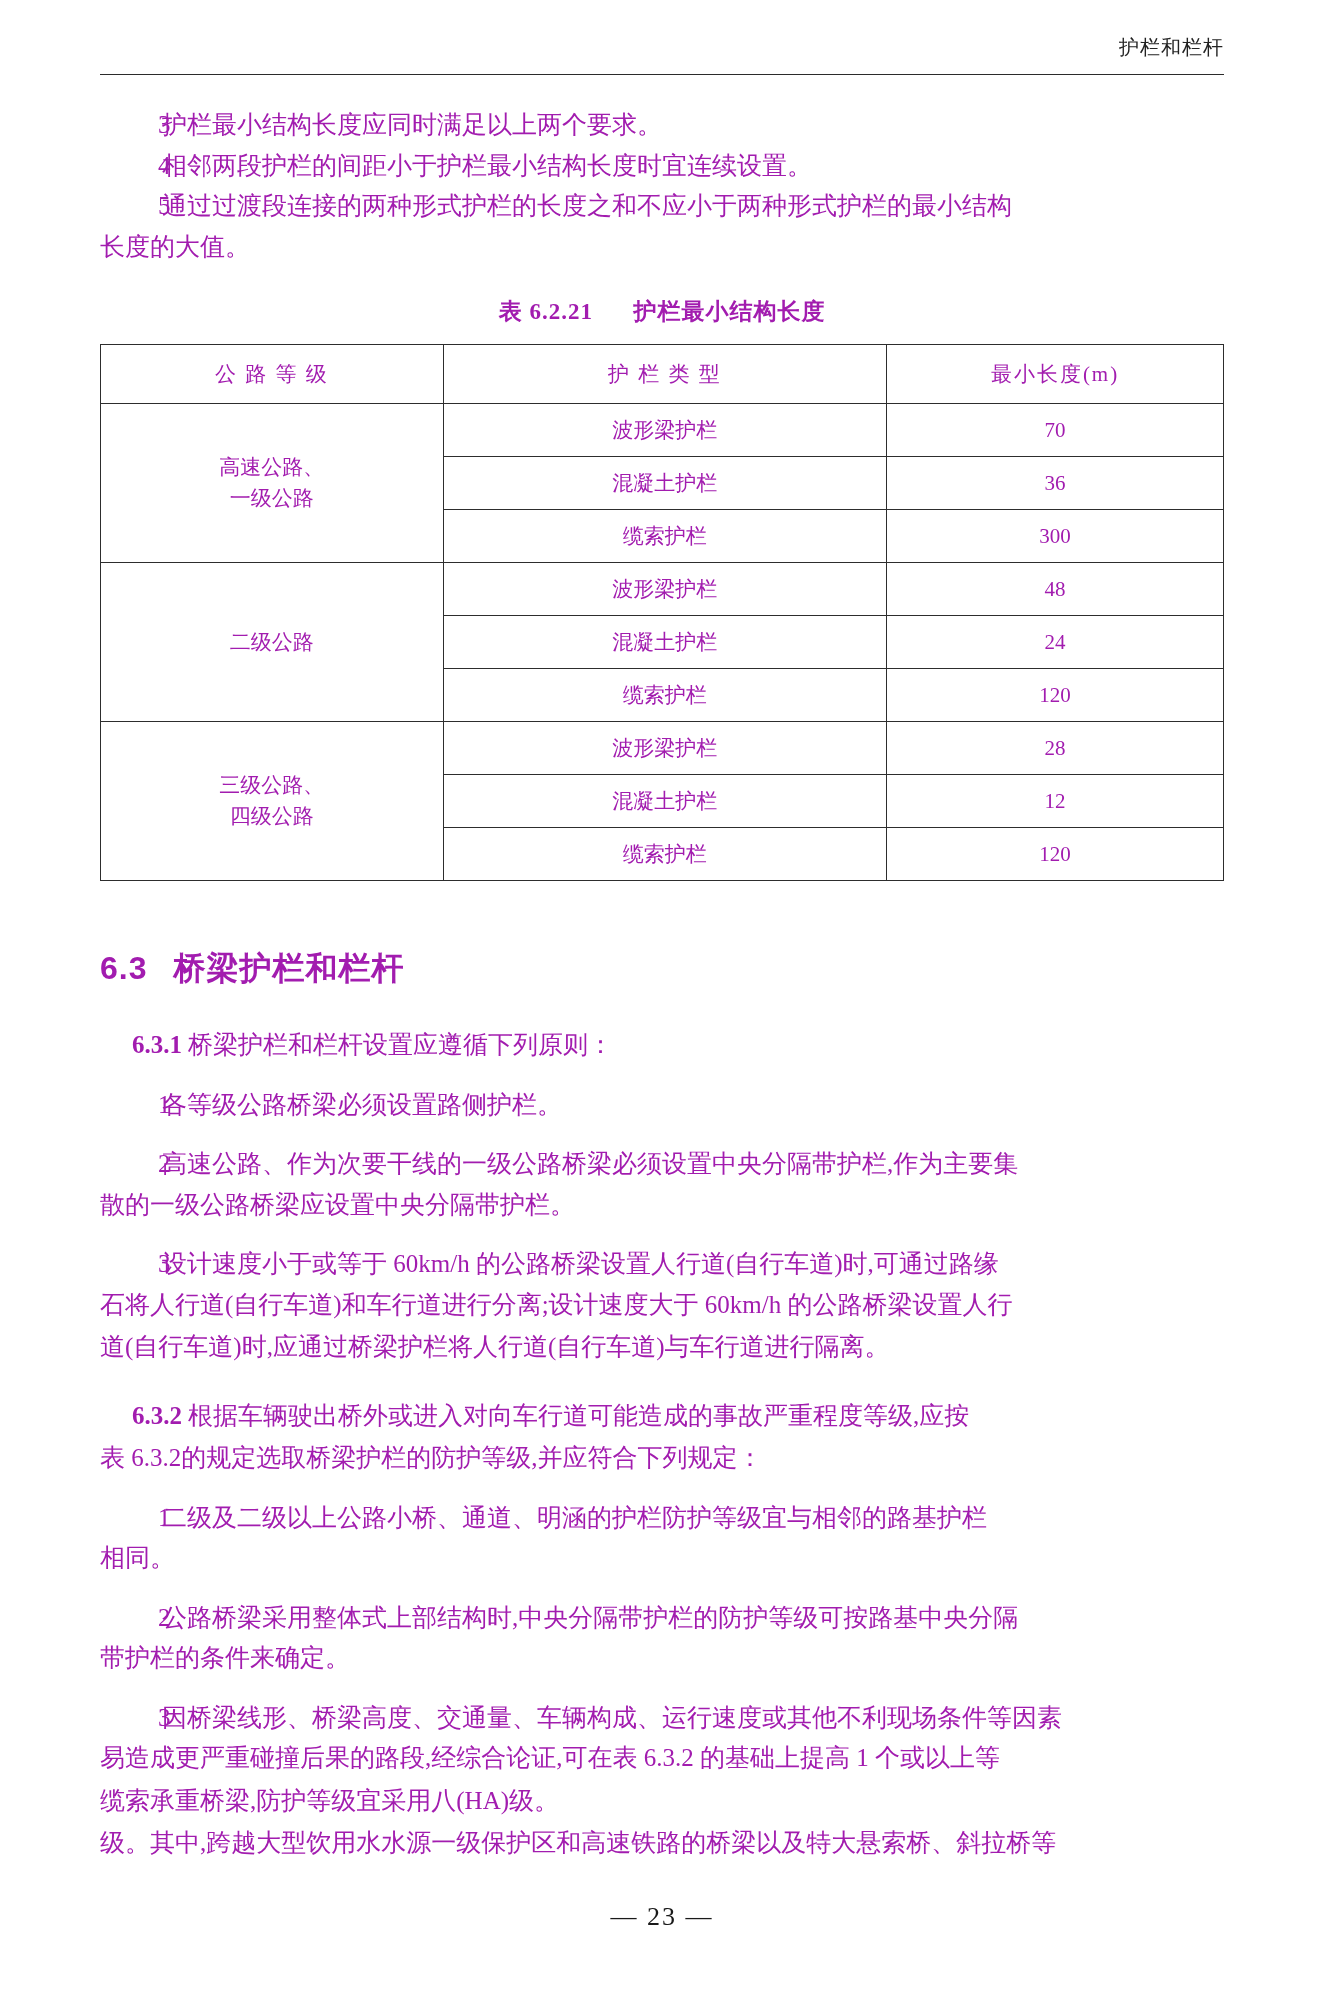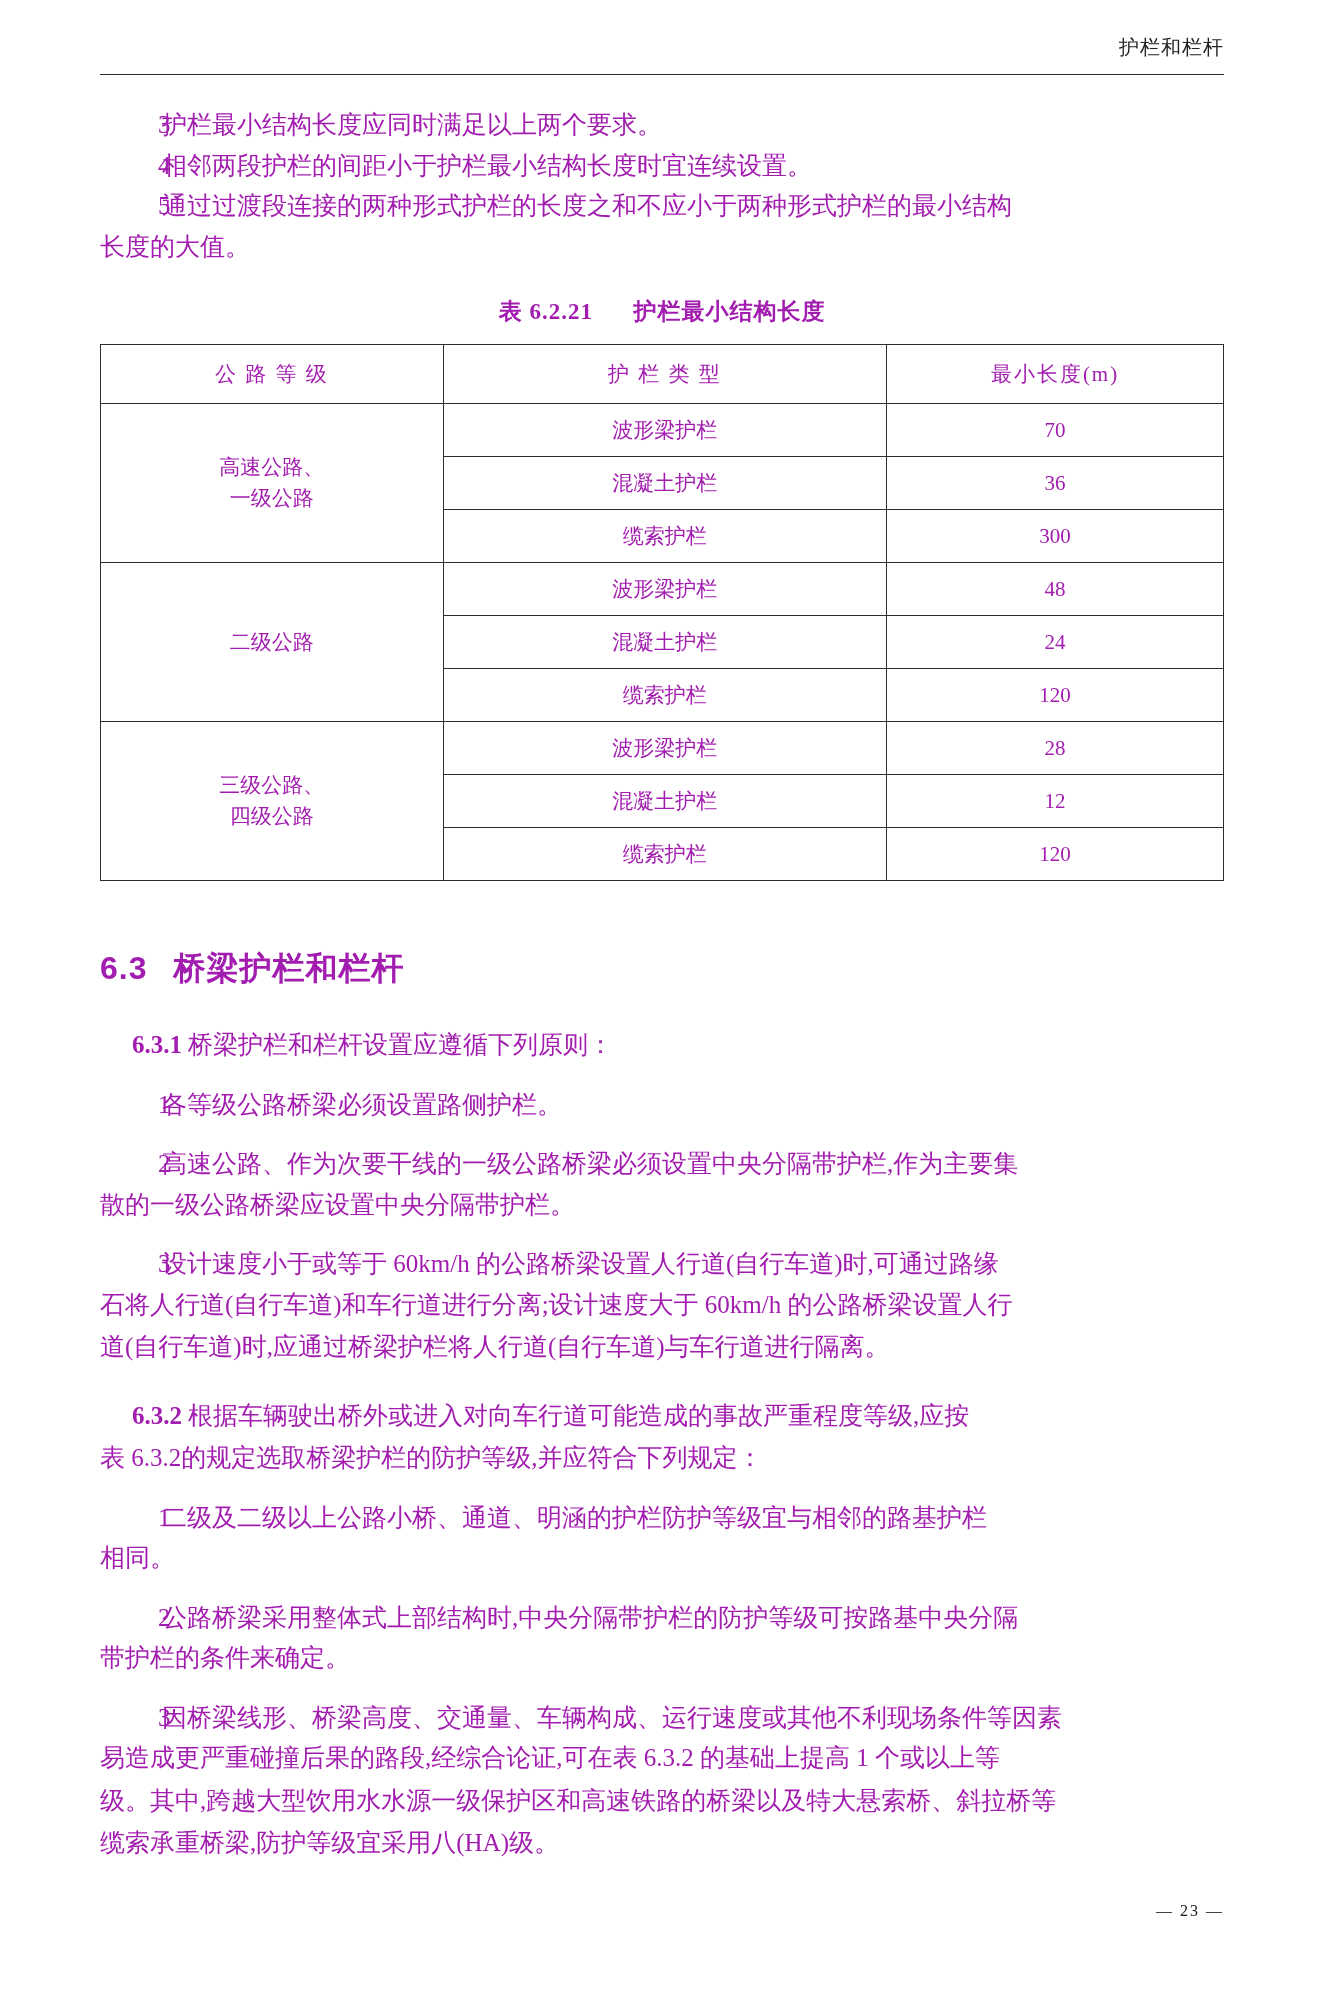--- a/index.html
+++ b/index.html
@@ -121,22 +121,22 @@
     margin-right: 6px;
   }
   .block {
     margin-top: 19px;
   }
 
   
   .page-footer {
     margin-top: 38px;
     padding-bottom: 26px;
-    text-align: right;
-    font-size: 16px;
+    text-align: center;
+    font-size: 26px;
     letter-spacing: 2px;
   }
 </style>
 </head>
 <body>
 
 <div class="page">
 
   <div class="running-header">
     <span>护栏和栏杆</span>
@@ -276,22 +276,22 @@
           <span class="num">2</span><span>公路桥梁采用整体式上部结构时,中央分隔带护栏的防护等级可按路基中央分隔</span>
         </div>
         <div class="para hang">带护栏的条件来确定。</div>
       </div>
 
       <div class="block">
         <div class="num-item">
           <span class="num">3</span><span>因桥梁线形、桥梁高度、交通量、车辆构成、运行速度或其他不利现场条件等因素</span>
         </div>
         <div class="para hang">易造成更严重碰撞后果的路段,经综合论证,可在表 6.3.2 的基础上提高 1 个或以上等</div>
+        <div class="para hang">缆索承重桥梁,防护等级宜采用八(HA)级。</div>
         <div class="para hang">级。其中,跨越大型饮用水水源一级保护区和高速铁路的桥梁以及特大悬索桥、斜拉桥等</div>
-        <div class="para hang">缆索承重桥梁,防护等级宜采用八(HA)级。</div>
       </div>
     </div>
 
   </div>
 
   <div class="page-footer">
     <span>— 23 —</span>
   </div>
 
 </div>

